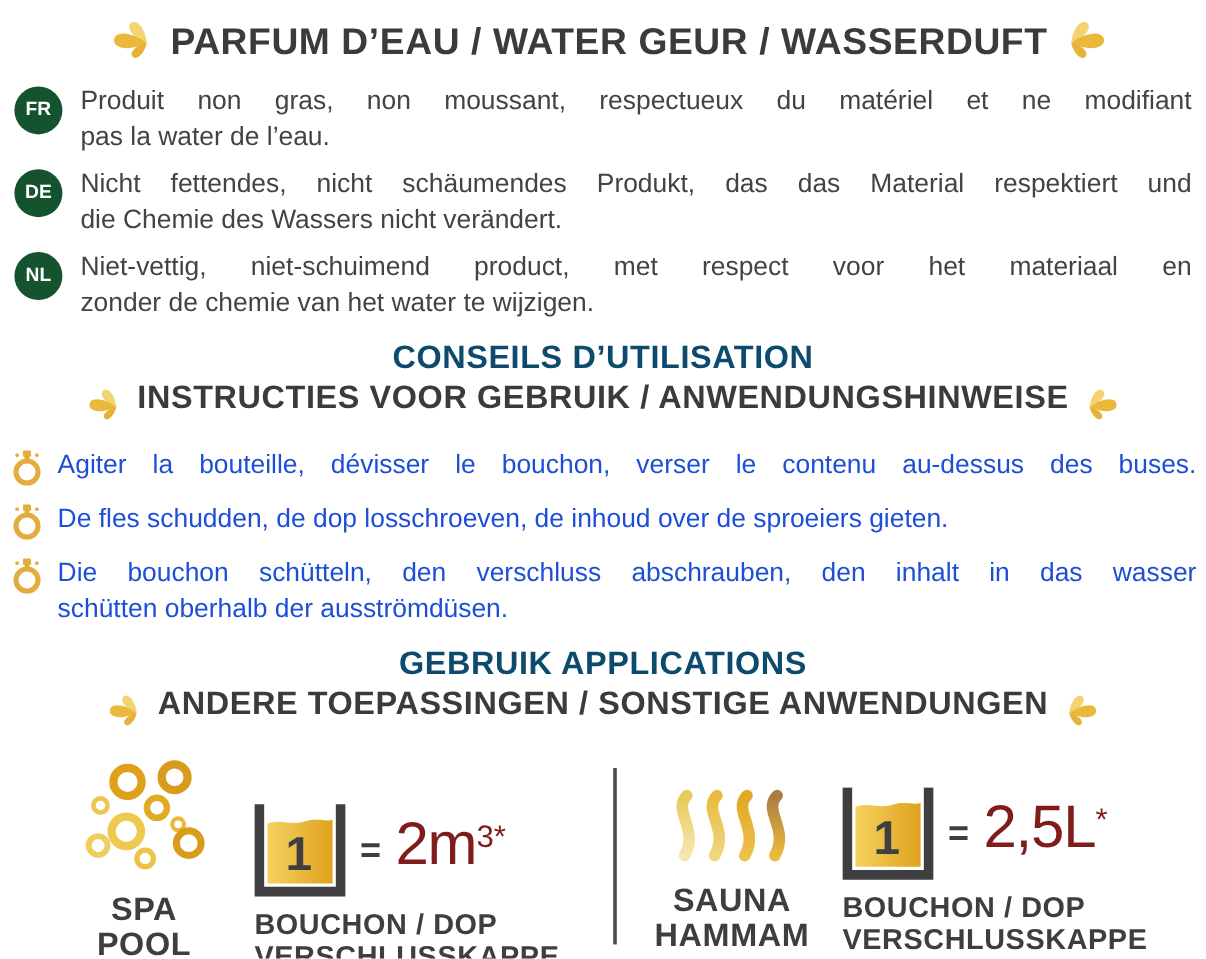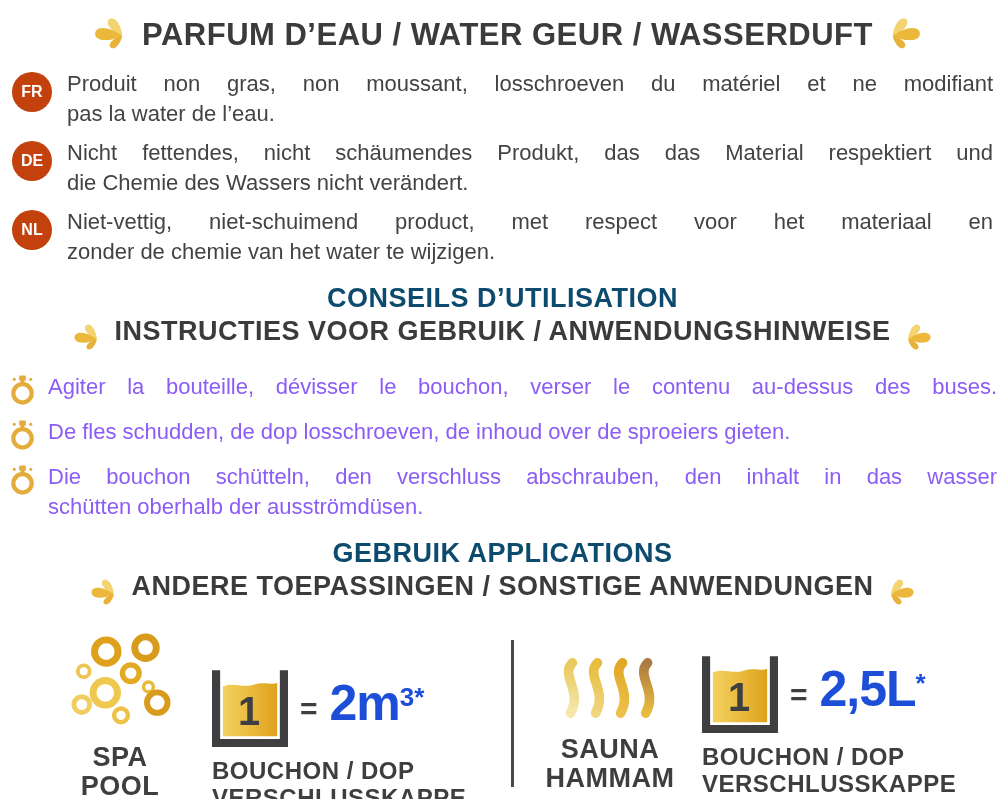--- a/index.html
+++ b/index.html
@@ -38,33 +38,33 @@
     color:#3b3b3d; white-space:nowrap;
   }
 
   
   .lang-item {
     display:flex; gap:15px; align-items:flex-start;
     padding:0 12px; margin-top:9px;
   }
   .badge {
     flex:none; width:40px; height:40px; border-radius:50%;
-    background:#c2410c; color:#fff;
+    background:#14532d; color:#fff;
     font-size:16px; font-weight:700;
     display:flex; align-items:center; justify-content:center;
     margin-top:3px;
   }
   .lang-text { flex:1; font-size:22px; line-height:30px; color:#434346; }
   .jline { text-align:justify; text-align-last:justify; text-justify:inter-word; }
 
   
   .step {
     display:flex; gap:11px; align-items:flex-start;
     padding:0 8px; margin-top:11px;
-    font-size:22px; line-height:30px; color:#8b5cf6;
+    font-size:22px; line-height:30px; color:#1d4ed8;
   }
   .step .timer { flex:none; margin-top:1px; }
   .step-text { flex:1; }
 
   
   .bottom { position:relative; height:180px; margin-top:10px; }
 
   .app-block { position:absolute; text-align:center; }
   .app-spa   { left:58px;  top:6px;  width:124px; }
   .app-sauna { left:538px; top:24px; width:144px; }
@@ -72,22 +72,22 @@
     font-size:27px; font-weight:700; line-height:29px;
     letter-spacing:.5px; color:#3e3e40; margin-top:5px; white-space:nowrap;
   }
 
   .dose-block { position:absolute; }
   .dose-1 { left:212px; top:44px; width:280px; }
   .dose-2 { left:702px; top:30px; width:290px; }
   .dose-row { display:flex; align-items:flex-start; gap:12px; }
   .cap-svg { flex:none; }
   .eq   { font-size:30px; font-weight:700; margin-top:22px; color:#3e3e40; }
-  .val  { font-size:50px; font-weight:700; line-height:1; margin-top:8px;
-          color:#1d4ed8; letter-spacing:-1px; white-space:nowrap; }
+  .val  { font-size:50px; font-weight:400; line-height:1; margin-top:8px;
+          color:#7f1d1d; letter-spacing:-1px; white-space:nowrap; }
   .val sup { font-size:26px; vertical-align:14px; letter-spacing:0; }
   .cap-labels { margin-top:7px; }
   .cap-label-line {
     font-size:24px; font-weight:700; line-height:27px;
     letter-spacing:.5px; color:#3e3e40; white-space:nowrap;
   }
 
   .v-divider {
     position:absolute; left:511px; top:14px;
     width:3px; height:147px; background:#4a4a4b;
@@ -144,21 +144,21 @@
       </svg>
     <div class="h-main">PARFUM D’EAU / WATER GEUR / WASSERDUFT</div>
     <svg class="splash" width="46" height="54" viewBox="0 0 50 58">
         <use href="#splash-glyph"></use>
       </svg>
   </div>
 
   <div class="lang-item">
     <div class="badge">FR</div>
     <div class="lang-text">
-      <div class="jline">Produit non gras, non moussant, losschroeven du matériel et ne modifiant</div>
+      <div class="jline">Produit non gras, non moussant, respectueux du matériel et ne modifiant</div>
       <div>pas la water de l’eau.</div>
     </div>
   </div>
 
   <div class="lang-item">
     <div class="badge">DE</div>
     <div class="lang-text">
       <div class="jline">Nicht fettendes, nicht schäumendes Produkt, das das Material respektiert und</div>
       <div>die Chemie des Wassers nicht verändert.</div>
     </div>

